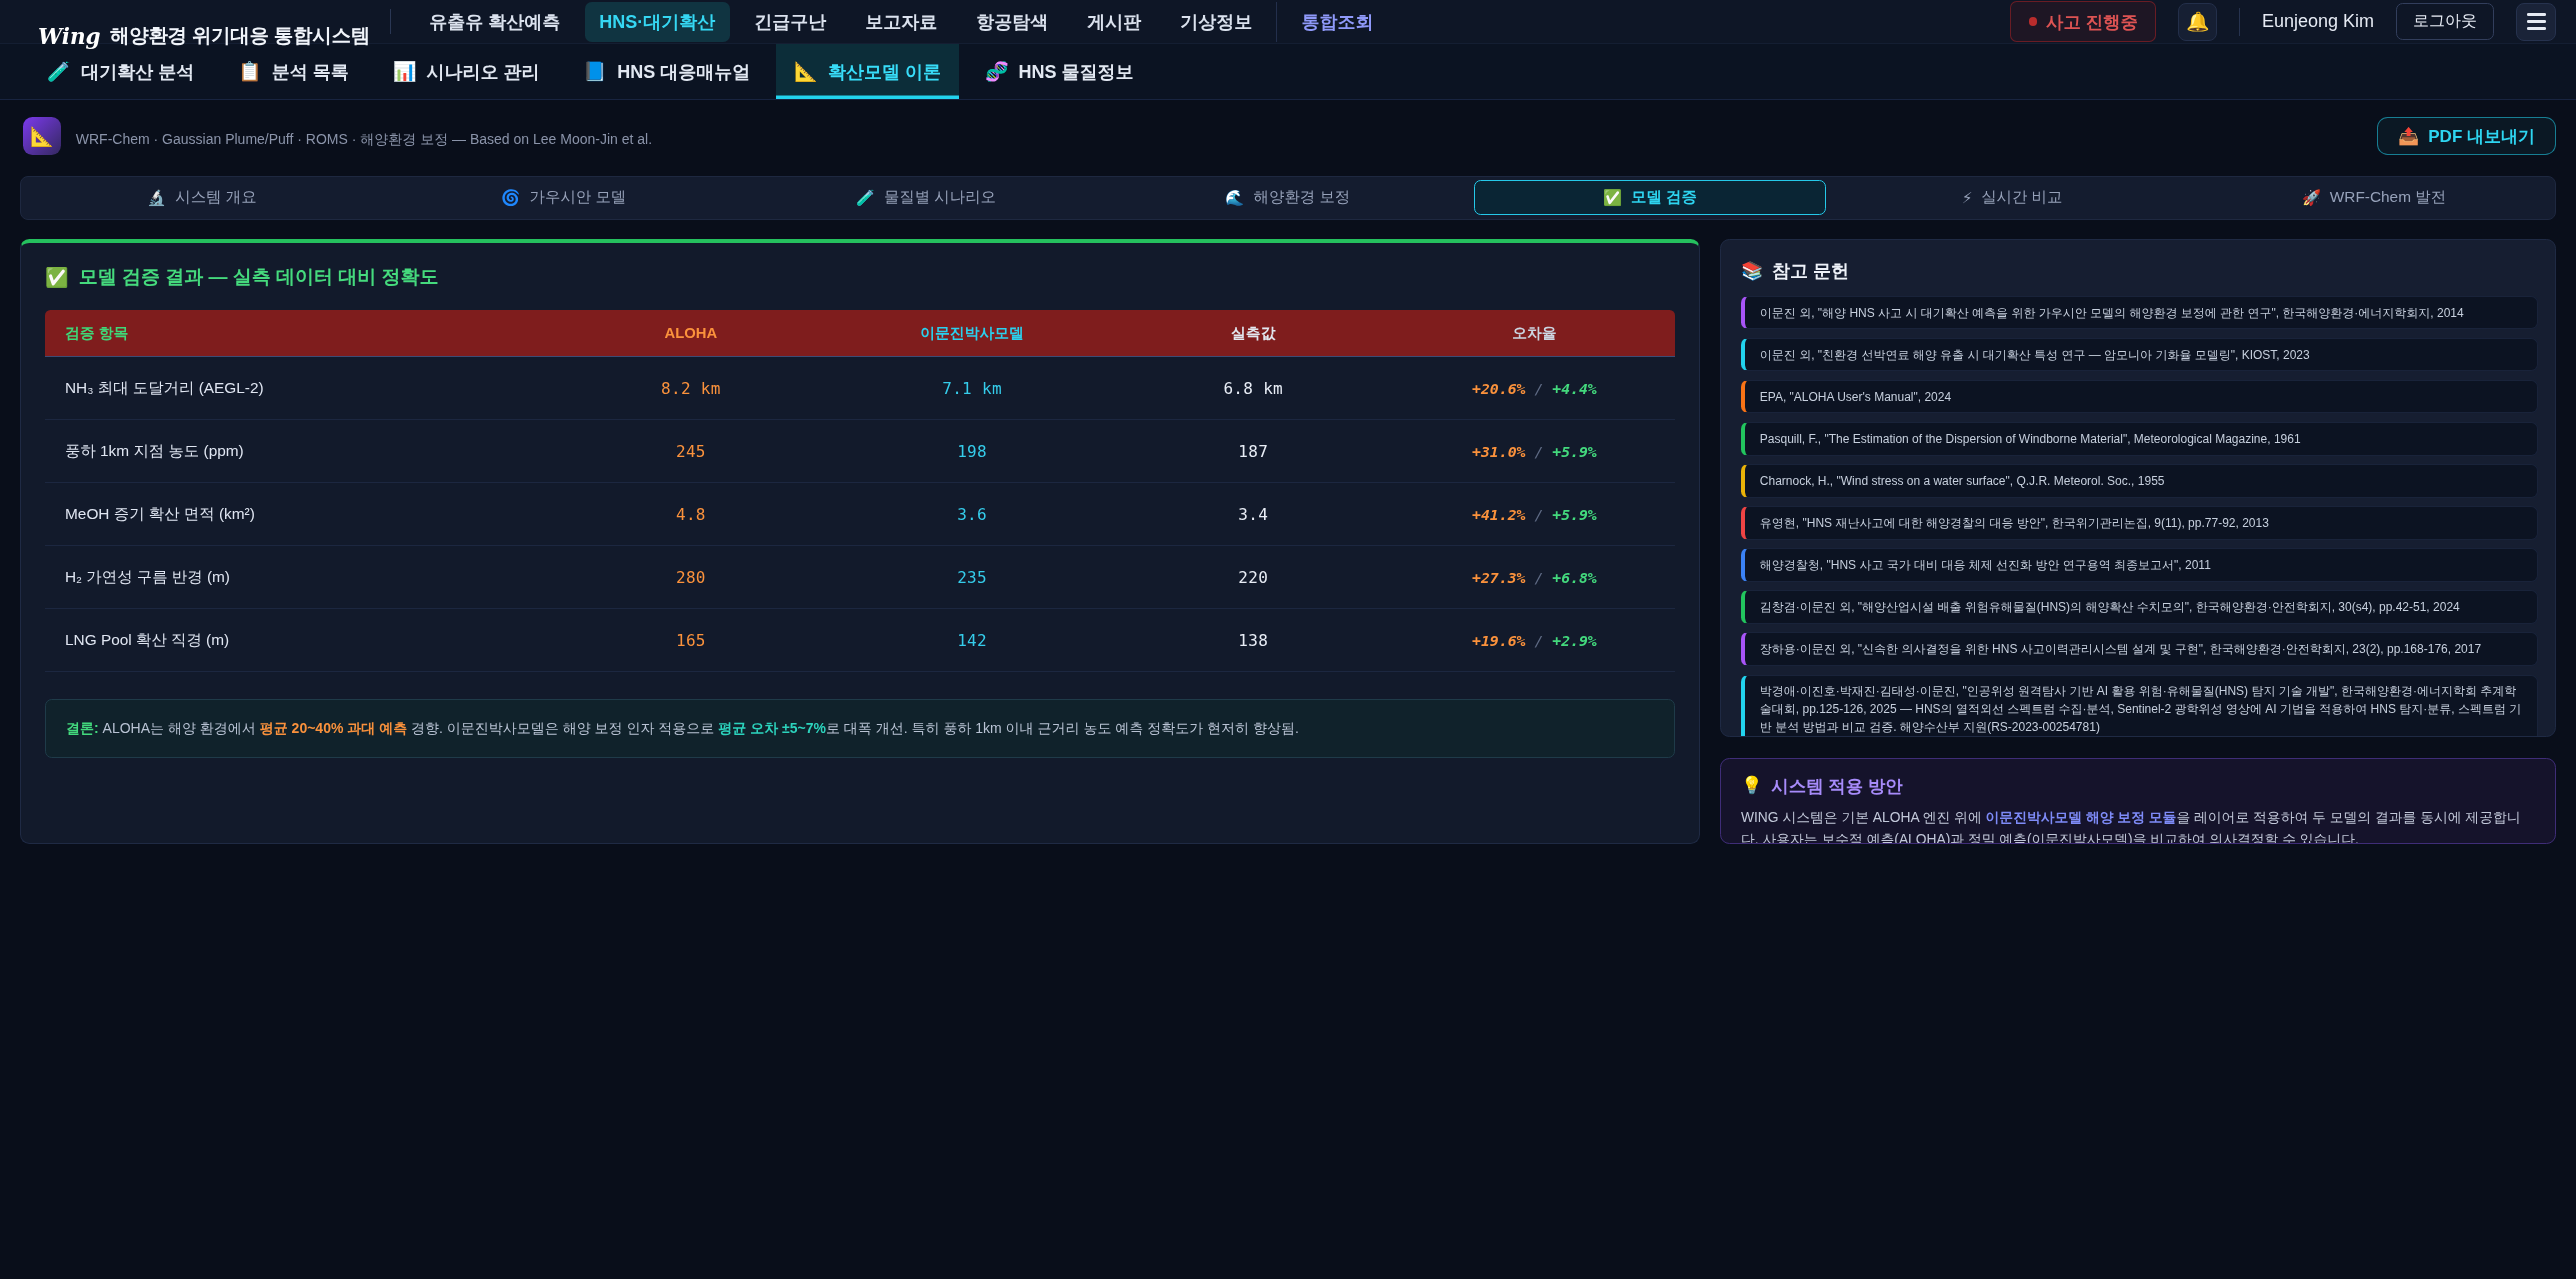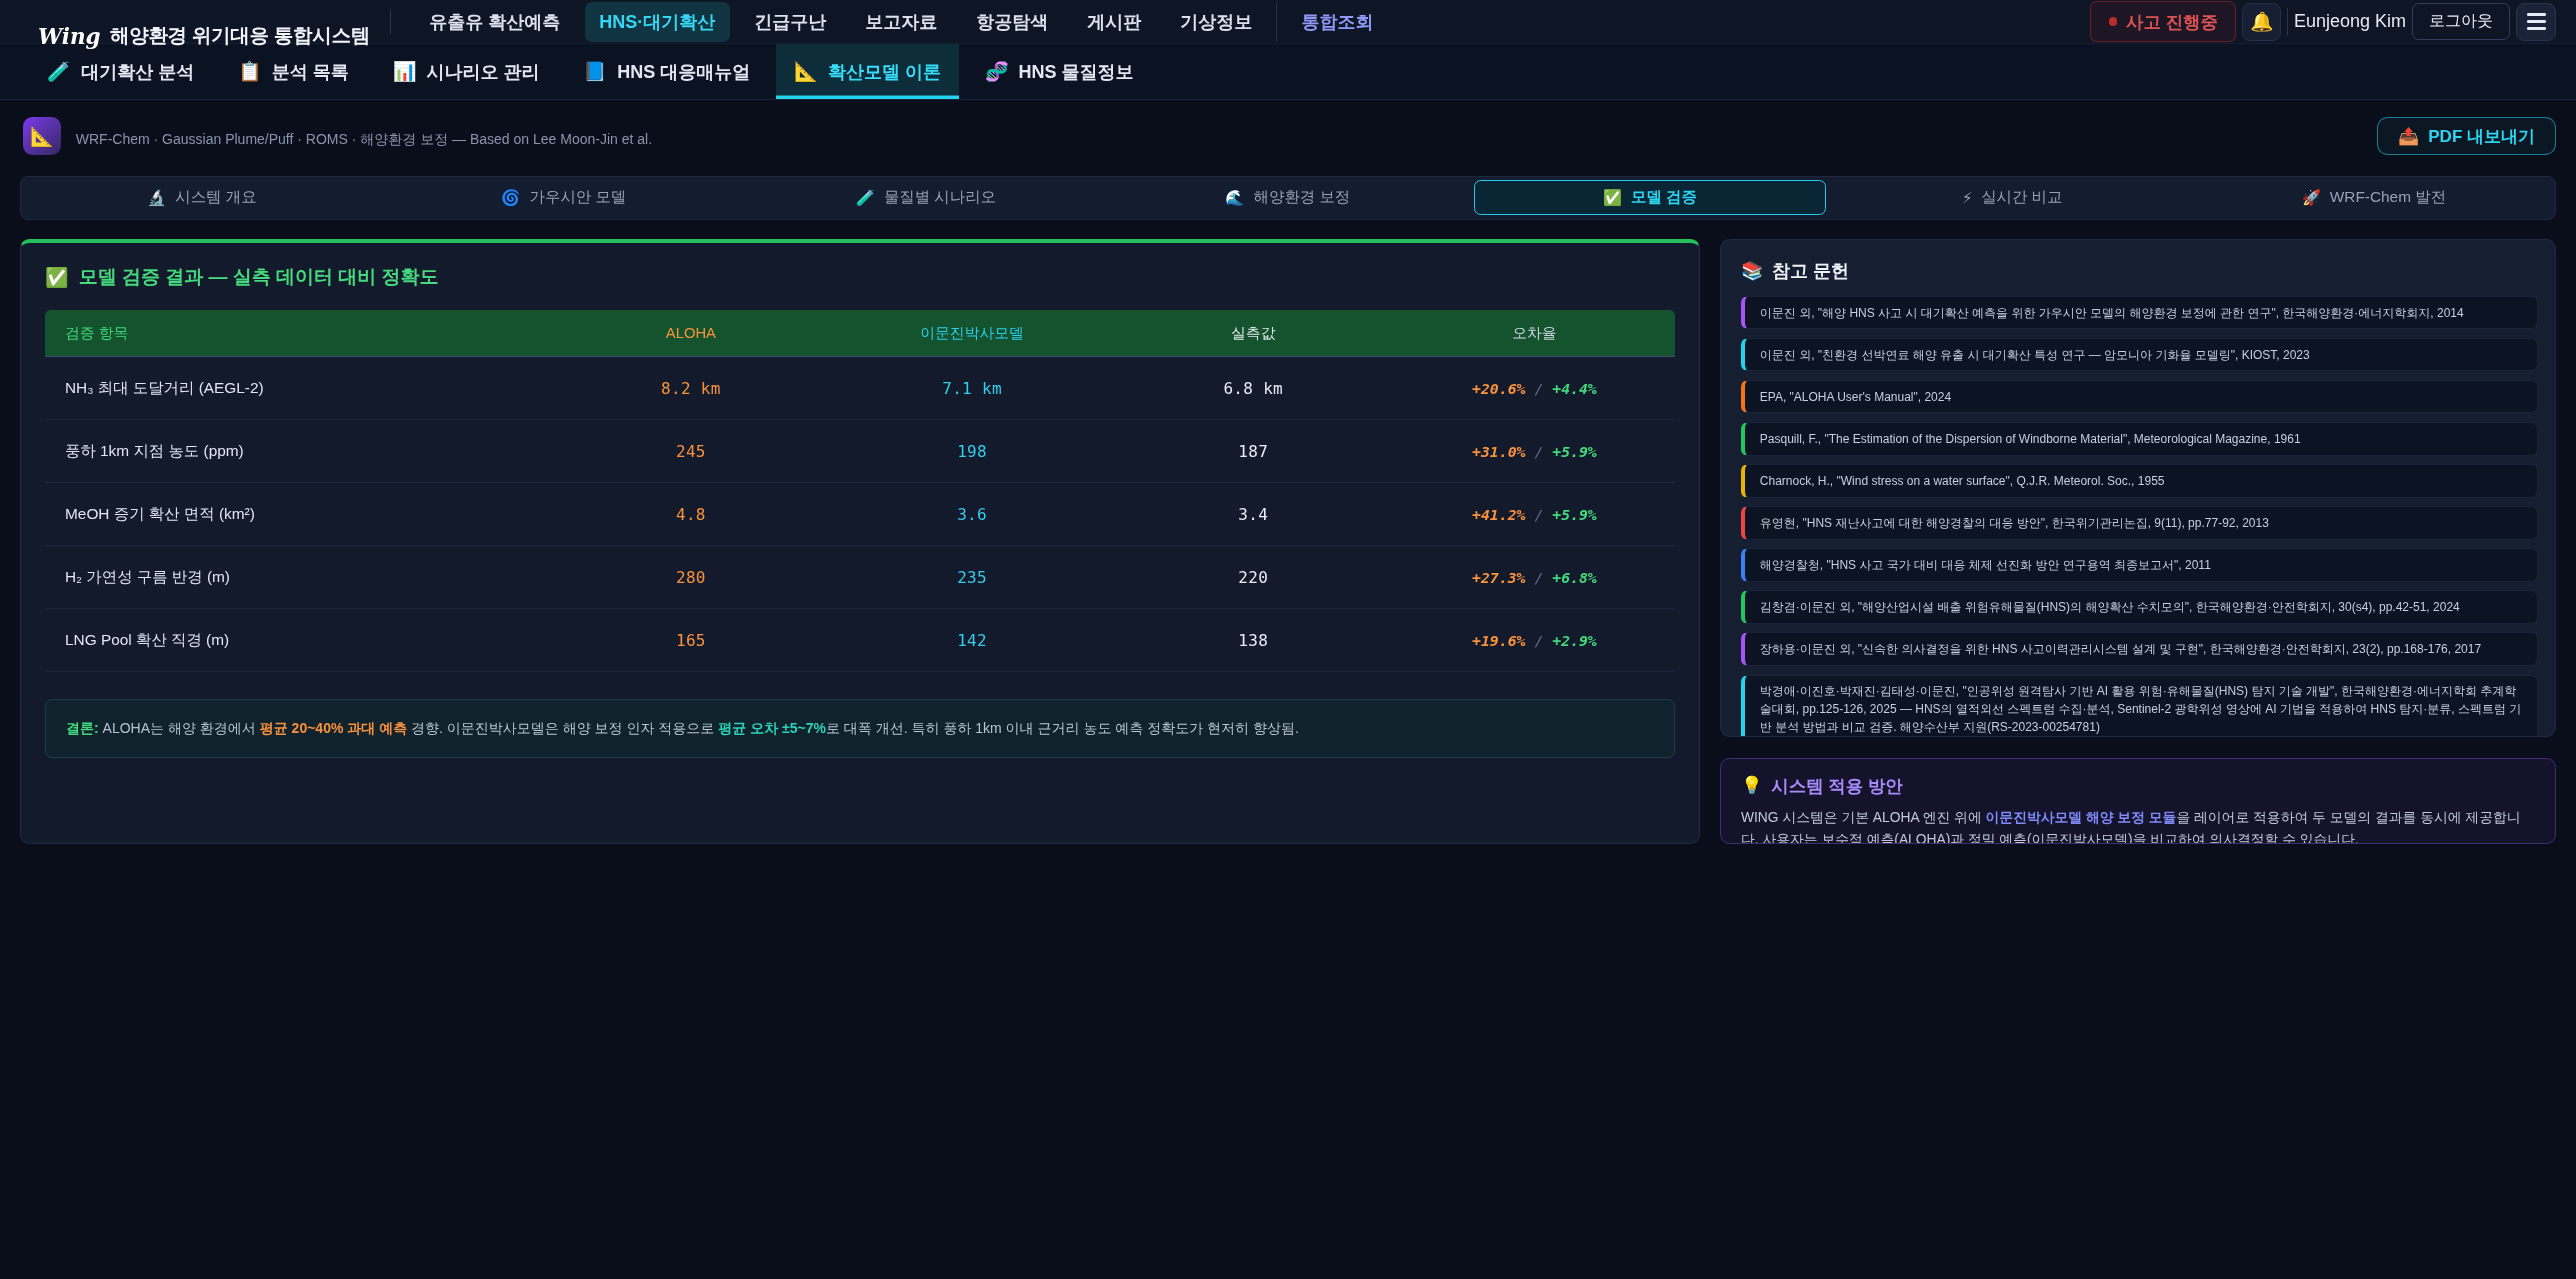--- a/index.html
+++ b/index.html
@@ -14,21 +14,21 @@
   .topnav { height:44px; display:flex; align-items:center; padding:0 20px 0 38px; background:#0e1626; border-bottom:0.7px solid #141e32; }
   .brand { display:flex; align-items:flex-end;margin-top:27px; }
   .logo { font-family:"DejaVu Serif",serif; font-style:italic; font-weight:bold; font-size:21.5px; color:#ffffff; }
   .brand-title { font-size:19.5px; font-weight:bold; color:#f1f5fb; margin-left:9.4px; letter-spacing:-0.3px; }
   .brand-div { width:0.7px; height:25.5px; background:#2a3754; margin:0 24px 0 20px; }
   .mainnav { display:flex; align-items:center; gap:9.4px; }
   .nav-item { font-size:18px; font-weight:bold; color:#dbe2ee; padding:8px 14.8px; border-radius:6.7px; cursor:pointer; white-space:nowrap; }
   .nav-item.active { color:#35d7f3; background:#103441; }
   .nav-item.accent { color:#8f99f9; }
   .nav-item.divided { border-left:1.3px solid #232f4c; border-radius:0 6.7px 6.7px 0; padding-left:24px; margin-left:0; }
-  .top-right { margin-left:auto; display:flex; align-items:center; gap:6px; }
+  .top-right { margin-left:auto; display:flex; align-items:center; gap:22px; }
   .status-badge { display:flex; align-items:center; gap:8.7px; padding:7.4px 17.4px; border-radius:6.7px; border:1.3px solid rgba(220,38,38,.40); background:rgba(127,29,29,.14); color:#dd5353; font-size:17.4px; font-weight:bold; }
   .status-dot { width:8.7px; height:8.7px; border-radius:50%; background:#b92c2c; }
   .bell-btn { width:39px; height:38px; border-radius:8px; background:#161f33; border:0.7px solid #232f4a; font-size:19px; display:flex; align-items:center; justify-content:center; cursor:pointer; }
   .vdiv { width:0.7px; height:28px; background:#27334f; }
   .username { font-size:18px; color:#e6ebf4; }
   .logout-btn { padding:7.4px 16px; border-radius:6.7px; border:1.3px solid #323e5c; background:transparent; color:#e6ebf4; font-size:16px; cursor:pointer; }
   .menu-btn { width:40px; height:38px; border-radius:8px; background:#1a2338; border:0.7px solid #26324e; display:flex; align-items:center; justify-content:center; cursor:pointer; }
   .bars { display:flex; flex-direction:column; gap:4px; }
   .bars i { display:block; width:19px; height:2.7px; border-radius:1.3px; background:#e6ebf4; }
 
@@ -54,21 +54,21 @@
 
   
   .content { display:flex; gap:20px; margin:19px 20px 0 20px; align-items:flex-start; }
   .panel { background:#121a2b; border:0.7px solid #1f2a44; border-radius:9.4px; }
 
   .left-panel { flex:0 0 1680px; height:605px; border-top:4px solid #25c05e; padding:21.5px 24px; }
   .val-title { display:flex; align-items:center; gap:10px; font-size:19px; font-weight:bold; color:#45da7d; }
 
   .vtable { margin-top:20px; }
   .vt-head, .vt-row { display:grid; grid-template-columns:31% 17.25% 17.25% 17.25% 17.25%; align-items:center; }
-  .vt-head { height:47px; background:#14532d; border-radius:5.4px 5.4px 0 0; border-bottom:1.3px solid #3d4c75; font-size:14.8px; font-weight:normal; }
+  .vt-head { height:47px; background:#7f1d1d; border-radius:5.4px 5.4px 0 0; border-bottom:1.3px solid #3d4c75; font-size:14.8px; font-weight:bold; }
   .vt-head .cell { text-align:center; }
   .vt-head .cell:first-child { text-align:left; padding-left:20px; }
   .vt-row { height:63px; border-bottom:0.7px solid #1c2740; }
   .c-item { font-size:15.4px; color:#e0e6f2; padding-left:20px; }
   .c-num { text-align:center; font-family:"DejaVu Sans Mono",monospace; font-size:16px; letter-spacing:0.3px; }
   .c-aloha { color:#fb923c; }
   .c-model { color:#35cdeb; }
   .c-meas  { color:#e8edf6; }
   .c-err { text-align:center; font-family:"DejaVu Sans Mono",monospace; font-size:14.8px;font-style:italic; }
   .err-a { color:#fb923c; font-weight:bold; }

